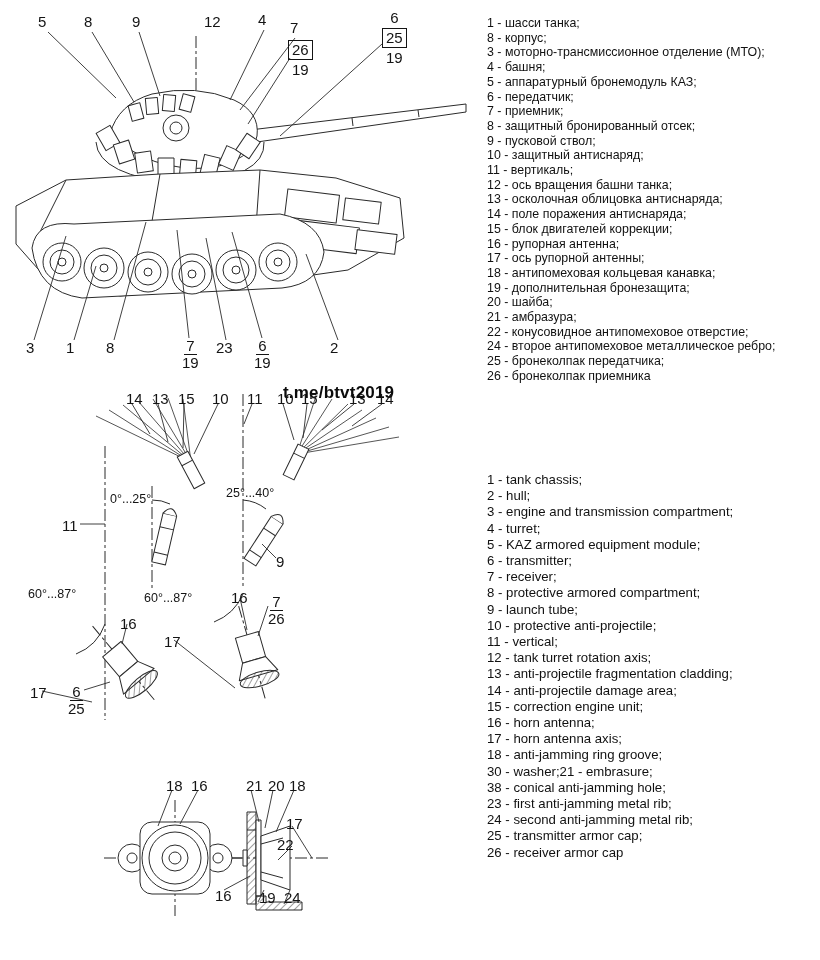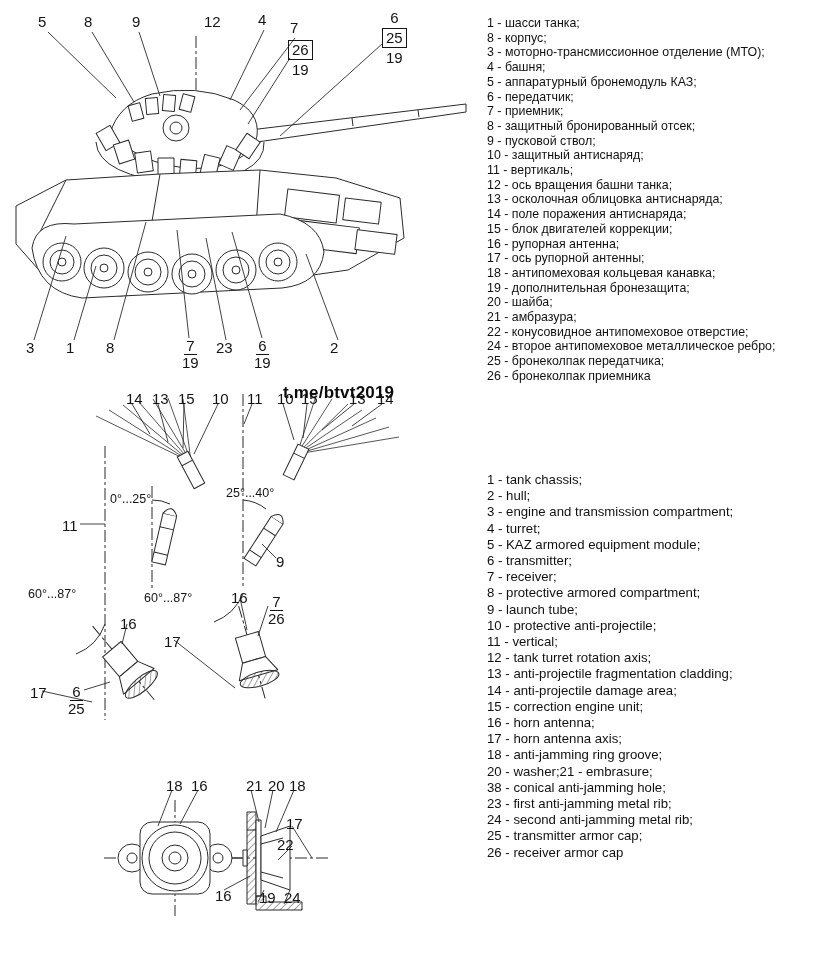--- a/index.html
+++ b/index.html
@@ -367,21 +367,21 @@
       <li>9 - launch tube;</li>
       <li>10 - protective anti-projectile;</li>
       <li>11 - vertical;</li>
       <li>12 - tank turret rotation axis;</li>
       <li>13 - anti-projectile fragmentation cladding;</li>
       <li>14 - anti-projectile damage area;</li>
       <li>15 - correction engine unit;</li>
       <li>16 - horn antenna;</li>
       <li>17 - horn antenna axis;</li>
       <li>18 - anti-jamming ring groove;</li>
-      <li>20 - washer;21 - embrasure;</li>
+      <li>30 - washer;21 - embrasure;</li>
       <li>38 - conical anti-jamming hole;</li>
       <li>23 - first anti-jamming metal rib;</li>
       <li>24 - second anti-jamming metal rib;</li>
       <li>25 - transmitter armor cap;</li>
       <li>26 - receiver armor cap</li>
     </ul>
 
 </div>
 
 </body></html>

